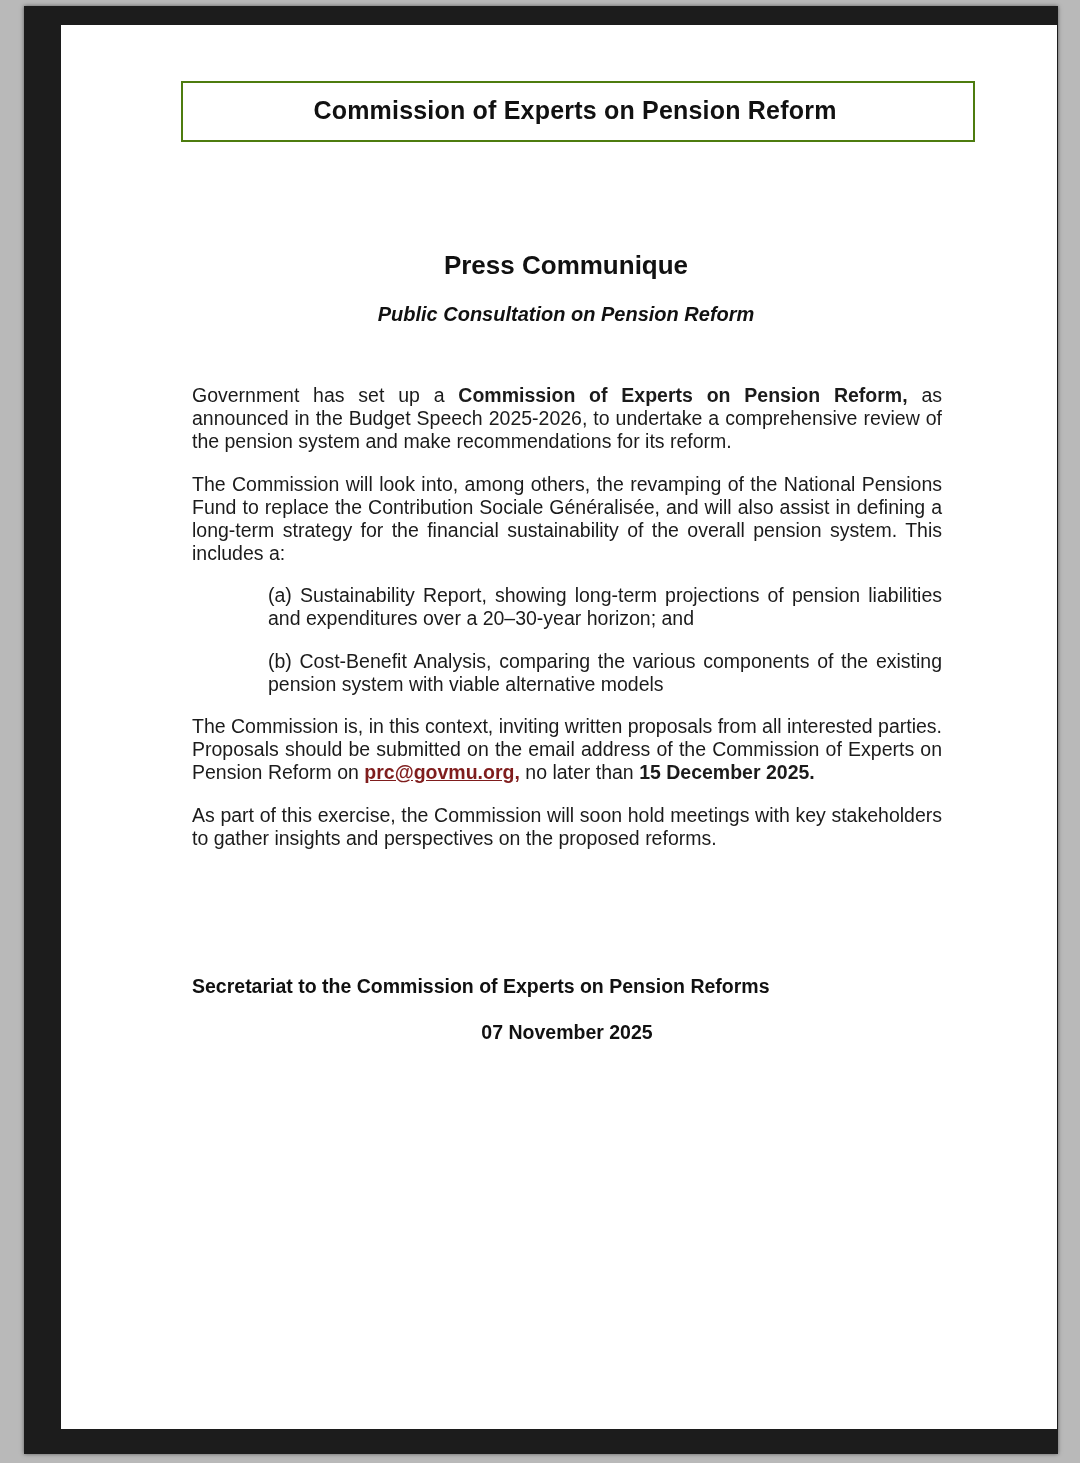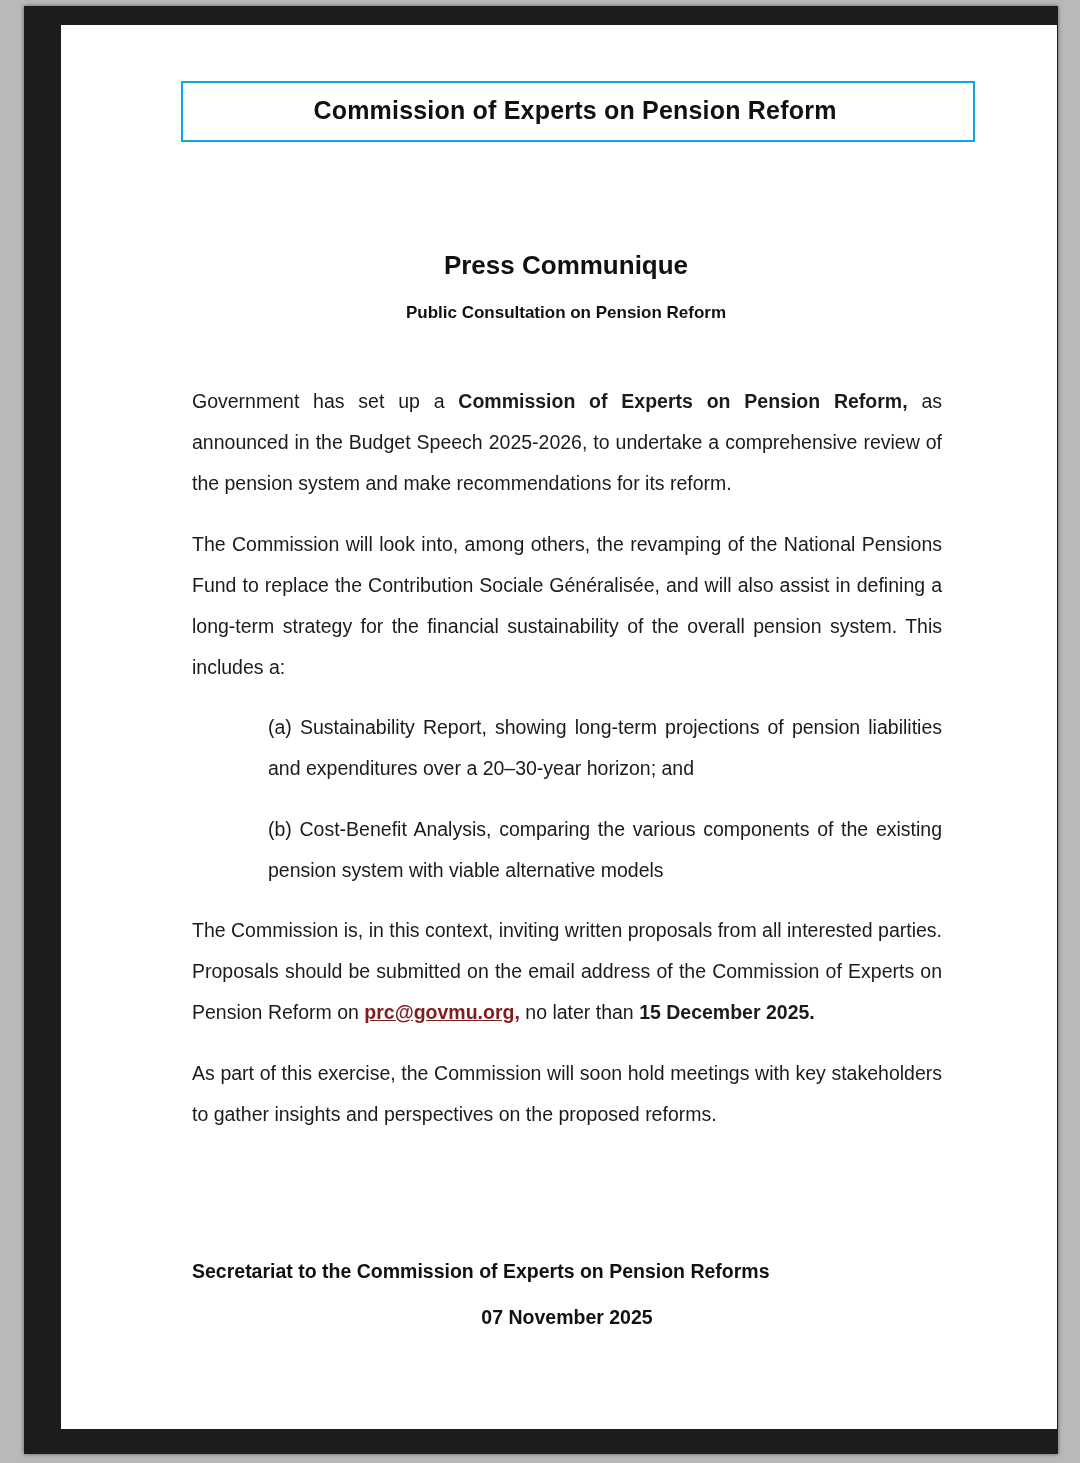--- a/index.html
+++ b/index.html
@@ -37,51 +37,52 @@
   .paper-inner {
     position: absolute;
     left: 24px;
     top: 10px;
     right: 10px;
     bottom: 10px;
     background: #fff;
   }
   .title-box {
     margin: 46px 72px 0 96px;
-    border: 2px solid #0ea5e9;
+    border: 2px solid #4d7c0f;
     padding: 13px 16px 15px 10px;
     text-align: center;
   }
   .title-box .title-text {
     font-size: 25px;
     font-weight: bold;
     color: #111;
     letter-spacing: .2px;
   }
   .heading-1 {
     text-align: center;
     font-size: 26px;
     font-weight: bold;
     color: #111;
     margin-top: 108px;
   }
   .heading-2 {
     text-align: center;
-    font-size: 17px;
+    font-size: 20px;
     font-weight: bold;
     color: #111;
     margin-top: 22px;
+    font-style: italic;
   }
   .body {
     margin: 58px 105px 0 107px;
     color: #1b1b1b;
   }
   .para {
     font-size: 19.5px;
-    line-height: 41px;
+    line-height: 23px;
     text-align: justify;
     margin-bottom: 18px;
   }
   .para.indent {
     margin-left: 76px;
     margin-bottom: 16px;
   }
   .b { font-weight: bold; }
   .link {
     color: #7f1d1d;

